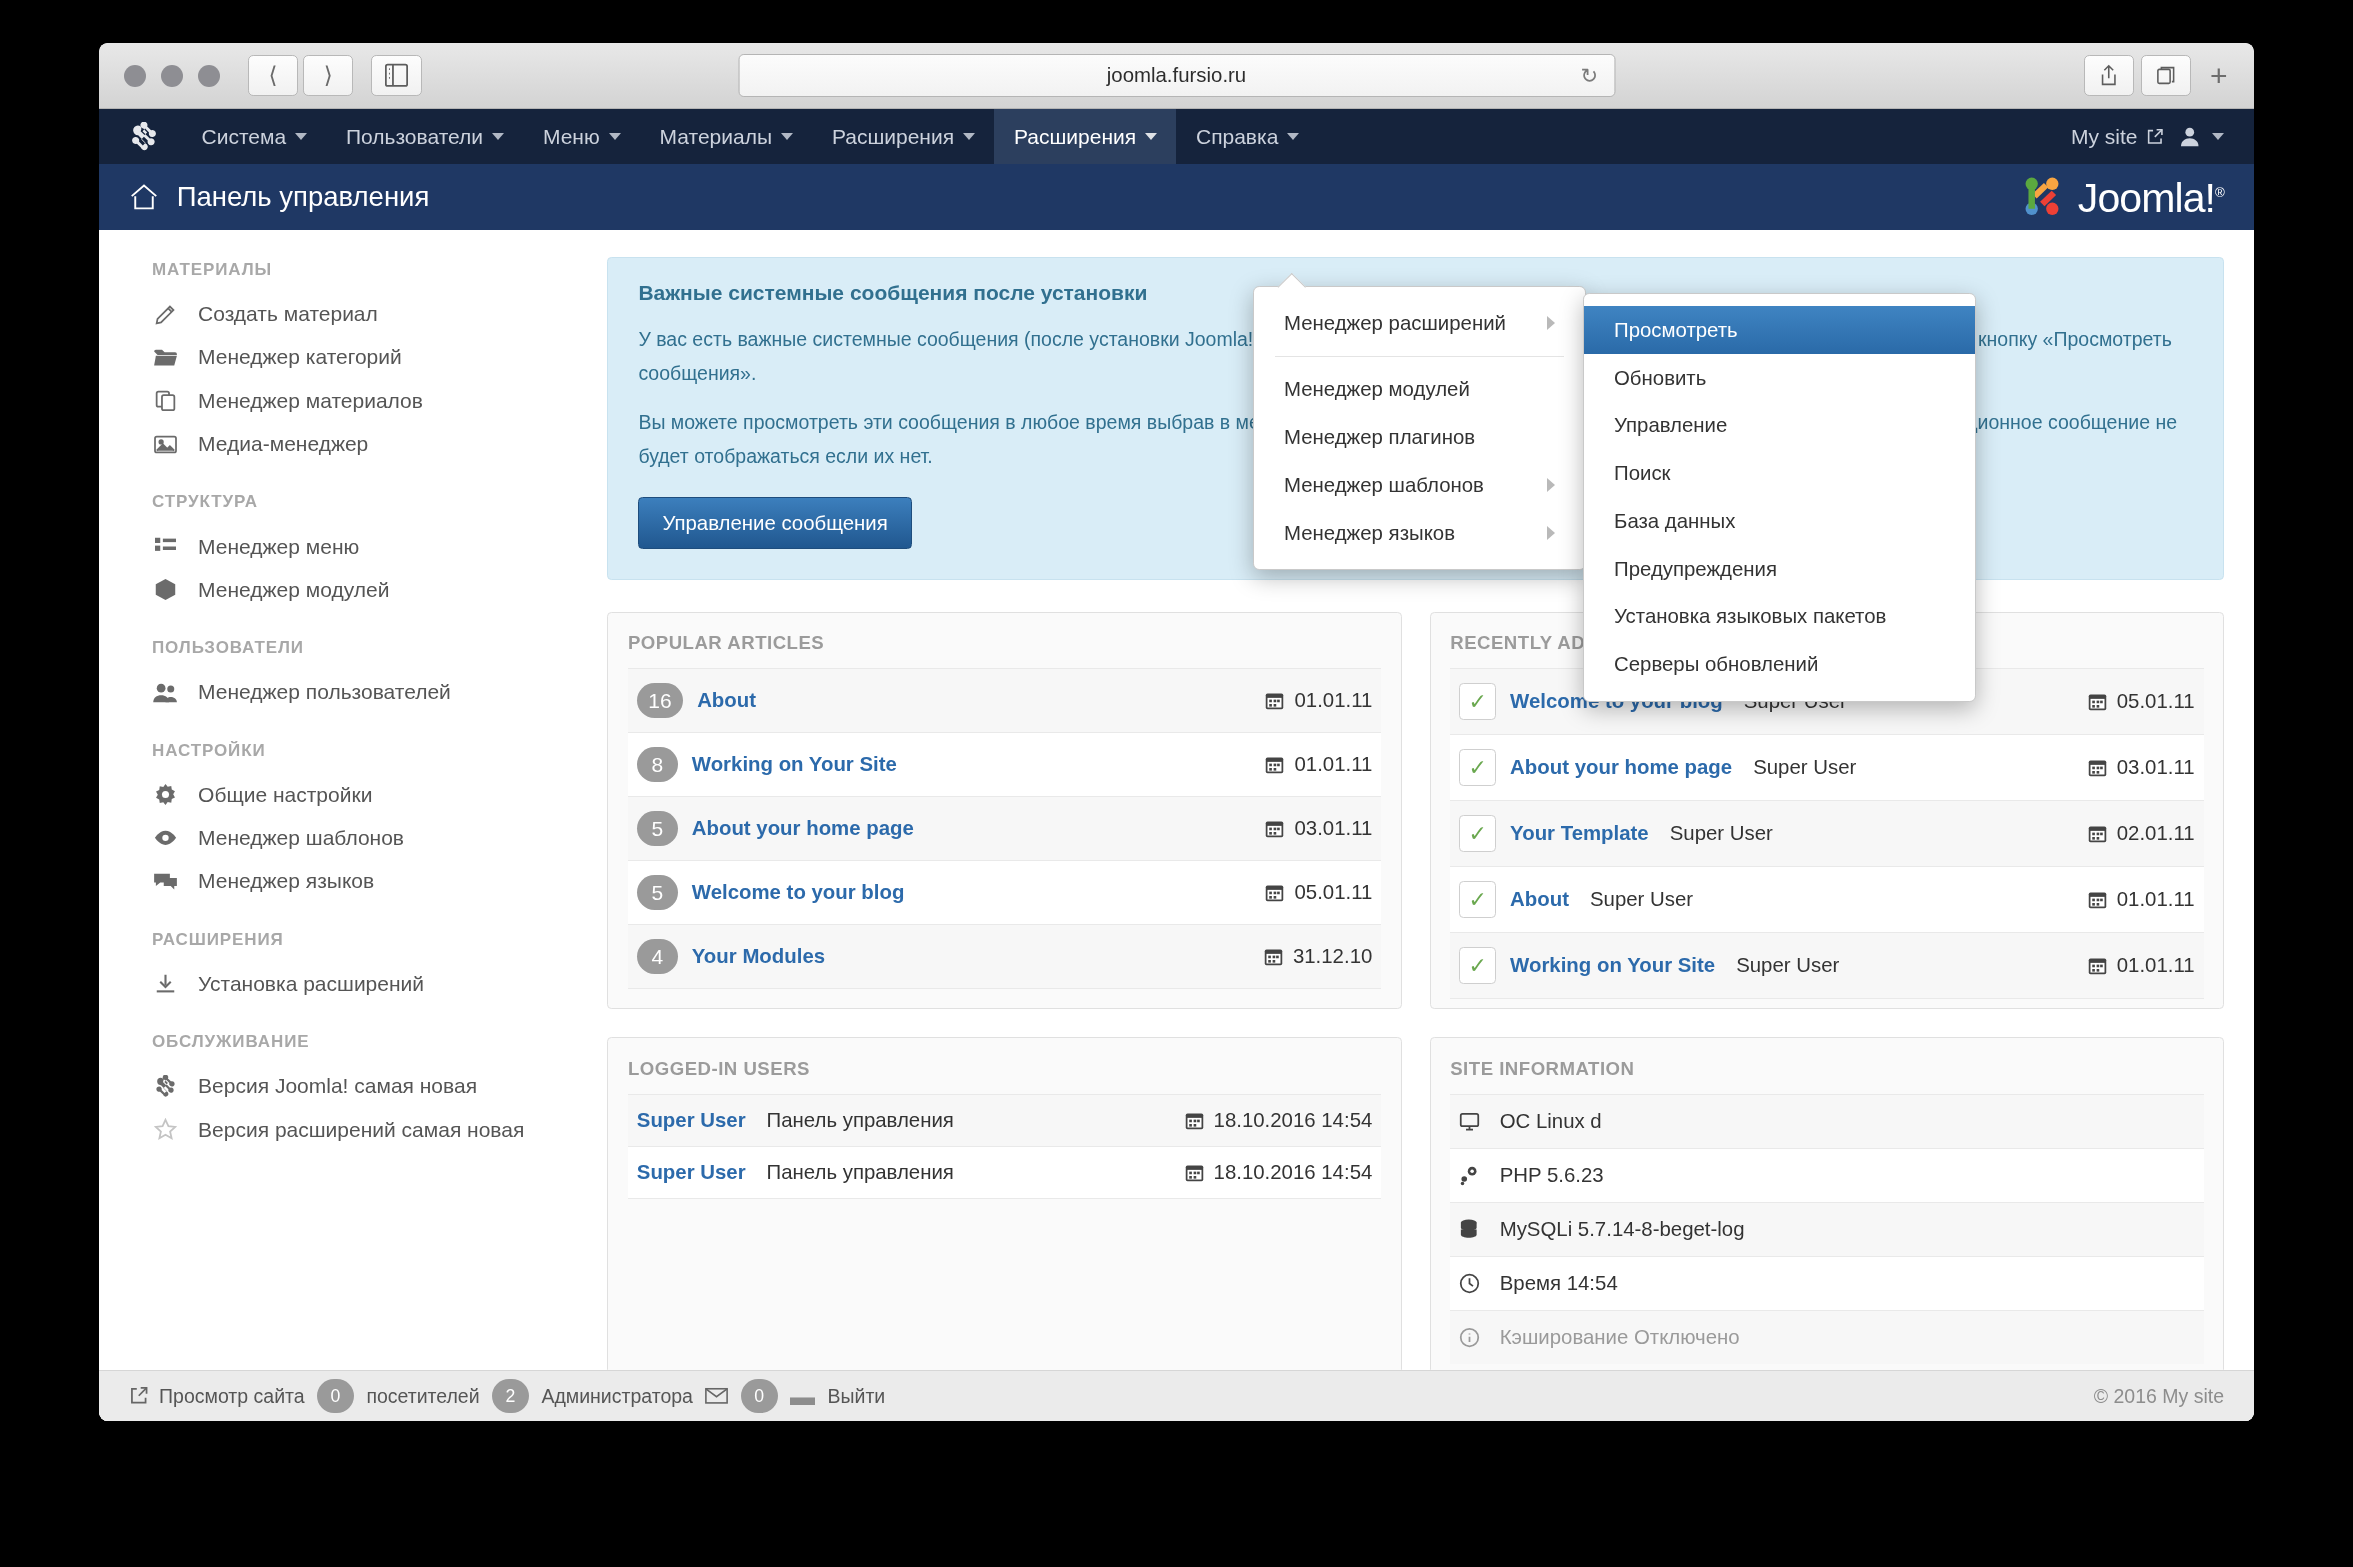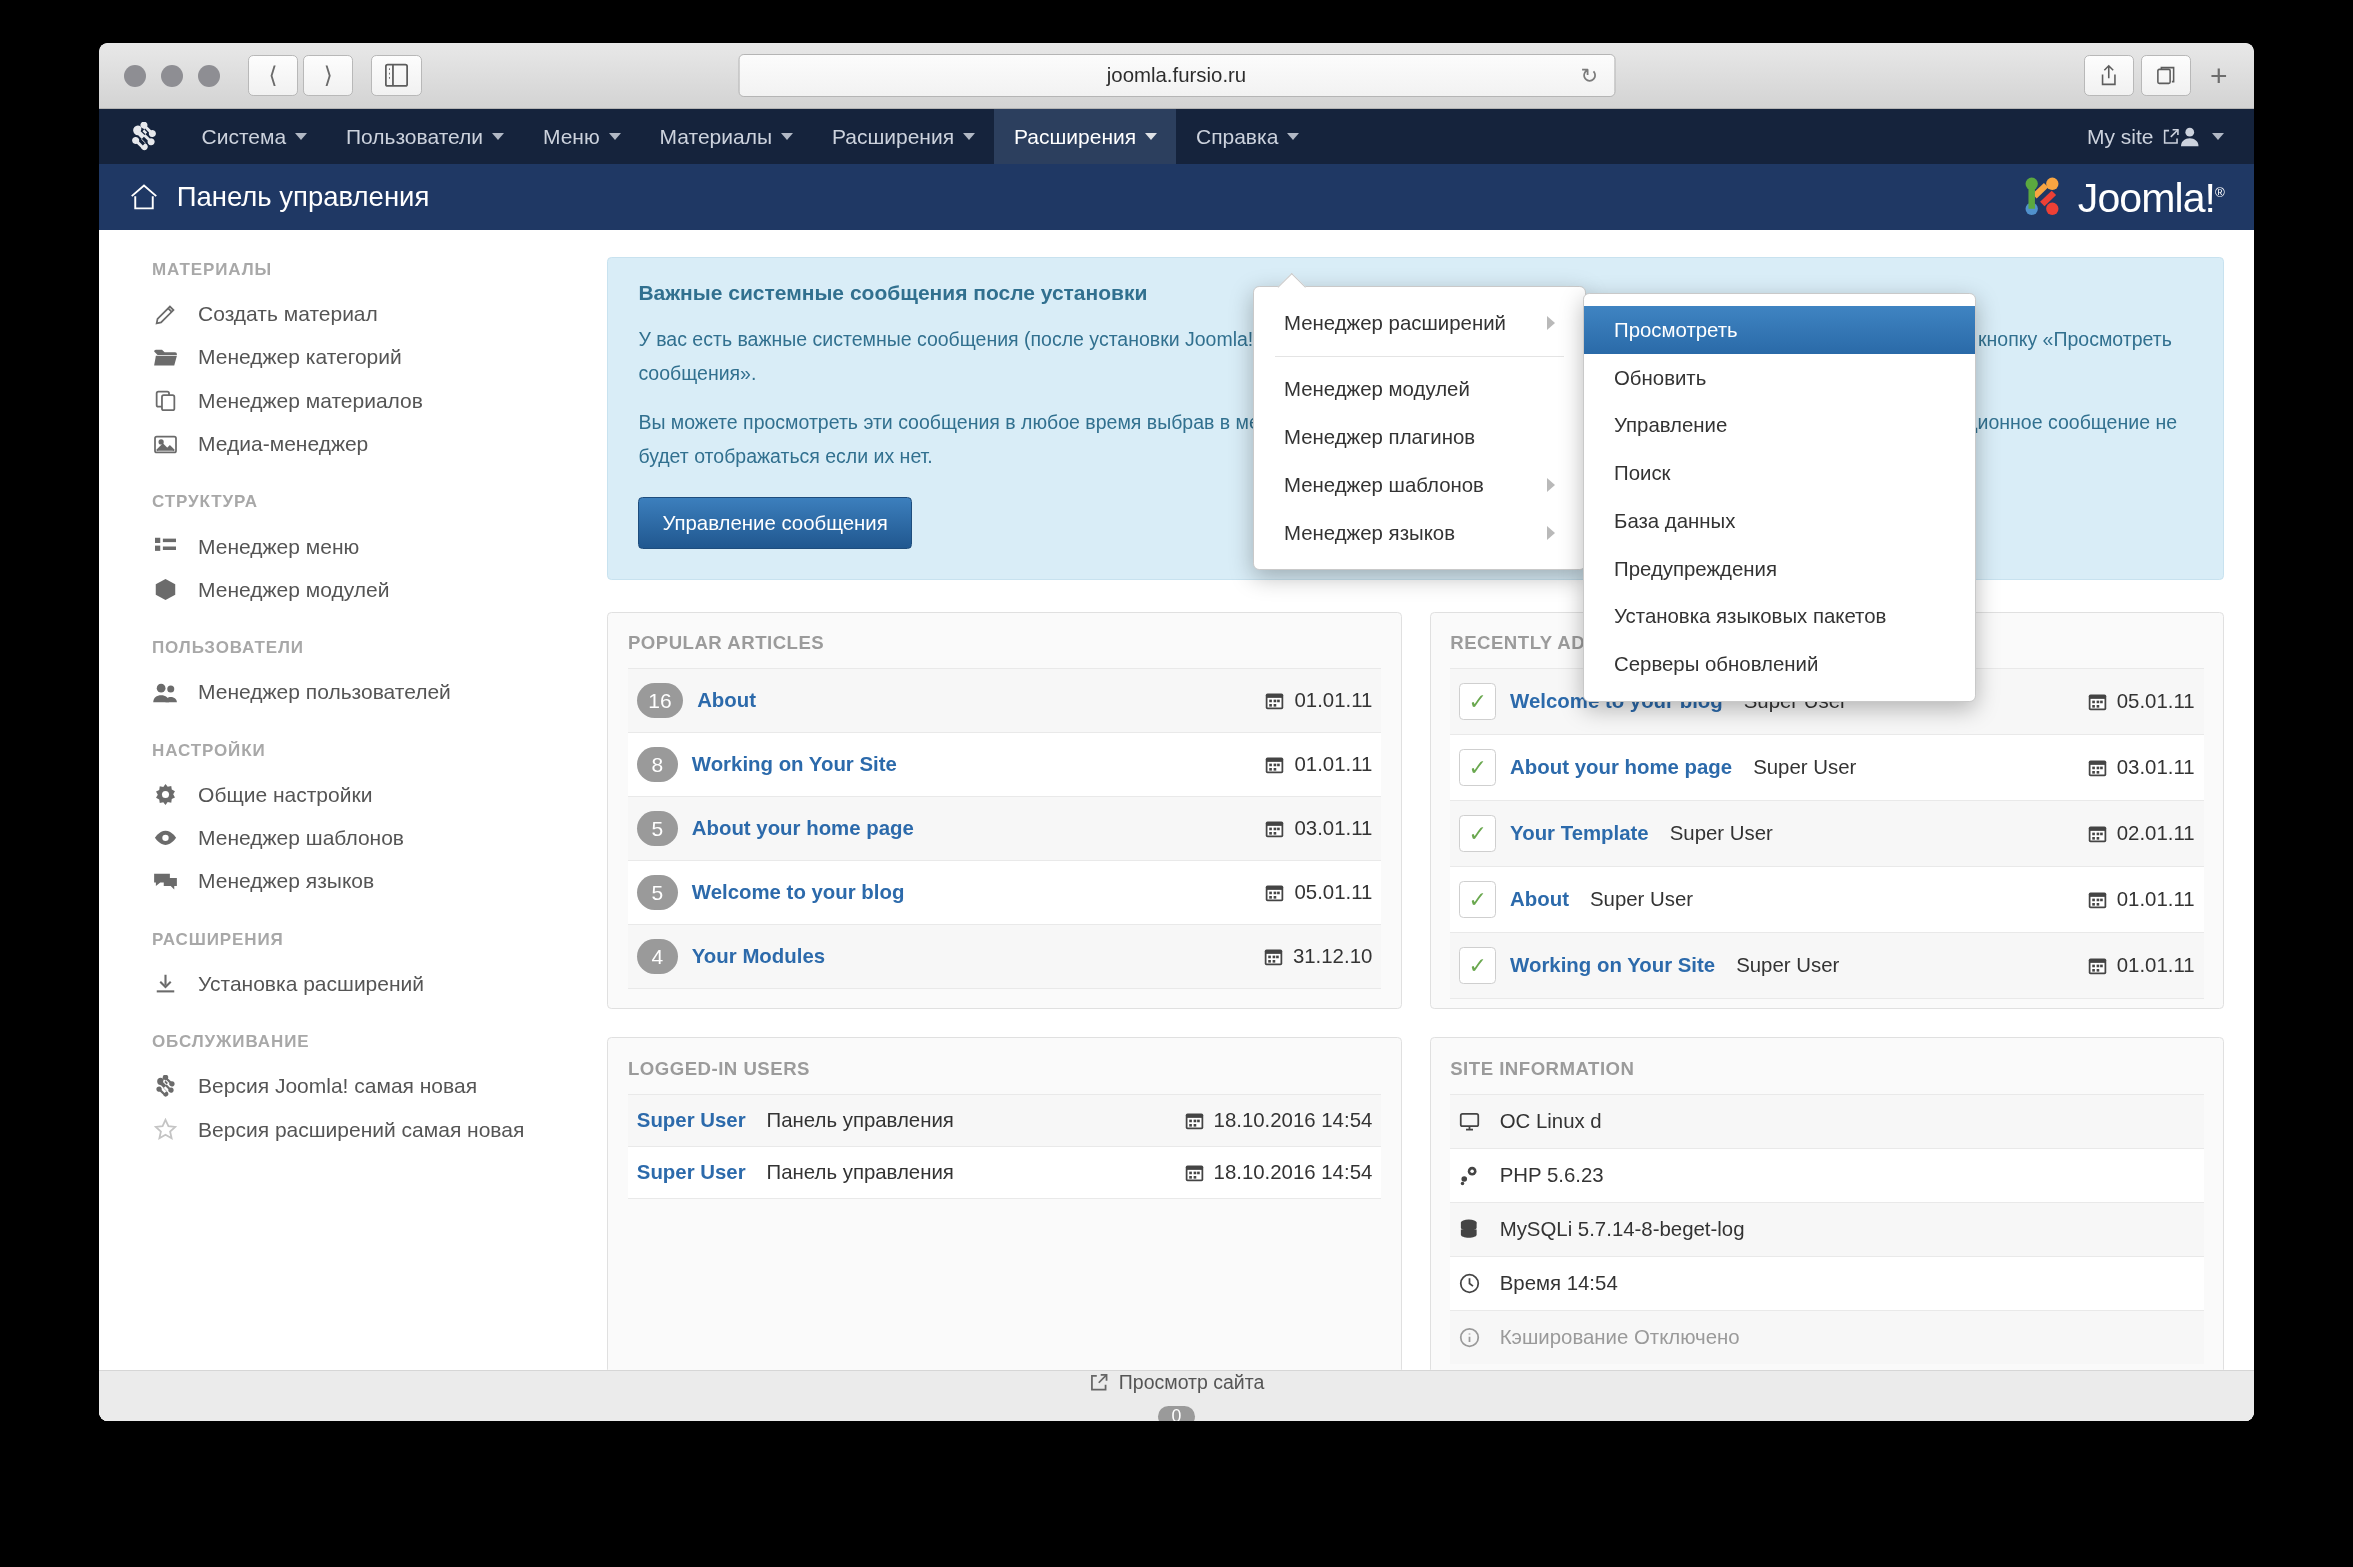--- a/index.html
+++ b/index.html
@@ -61,21 +61,21 @@
     width: 30px; height: 30px; margin: 0 23px 0 30px; flex: 0 0 30px;
     position: relative;
   }
   .jmark-svg { display:block; }
   .navitem {
     color: #ccd2dd; font-size: 21px; padding: 0 19.5px; height: 55px;
     display: flex; align-items: center; gap: 8.9px; white-space: nowrap;
   }
   .navitem.open { background: #2c3f5e; color: #fff; }
   .caret { width: 0; height: 0; border-left: 6.2px solid transparent; border-right: 6.2px solid transparent; border-top: 7px solid currentColor; opacity: .85; }
-  .nav-right { margin-left: auto; display: flex; align-items: center; padding-right: 30px; }
+  .nav-right { margin-left: auto; display: flex; align-items: center; padding-right: 30px; gap: 16px; }
   .mysite { color: #ccd2dd; font-size: 21px; display: flex; align-items: center; gap: 8.9px; }
   .useritem { color: #ccd2dd; font-size: 19.5px; display: flex; align-items: center; gap: 12.4px; }
 
   .subhead {
     height: 66px; background: #1f3864;
     display: flex; align-items: center; position: relative; z-index: 10;
   }
   .subhead .home { margin-left: 30px; margin-right: 17.7px; }
   .subhead h1 { color: #fff; font-size: 27.5px; font-weight: 400; }
   .jbrand { margin-left: auto; margin-right: 30px; display: flex; align-items: flex-end; gap: 10.6px; }
@@ -124,21 +124,21 @@
   .inforow { display: flex; align-items: center; gap: 14px; border-top: 0.9px solid #e9e9e9; padding: 15px 8.9px; font-size: 20.4px; color: #333; background: #fff; }
   .inforow:nth-child(even) { background: #f7f7f7; }
   .inforow.muted { color: #9a9a9a; }
   .inforow.muted .infoico { color: #9a9a9a; }
 
   
   .statusbar {
     position: absolute; left: 0; right: 0; bottom: 0; height: 51px;
     background: #ebebeb; border-top: 0.9px solid #d6d6d6;
     display: flex; align-items: center; padding: 0 30px; gap: 12.4px;
-    font-size: 19.5px; color: #555; flex-direction: column;
+    font-size: 19.5px; color: #555;
   }
   .sb-item { display: flex; align-items: center; gap: 10.6px; }
   .sb-badge { min-width: 37px; height: 34px; padding: 0 10.6px; border-radius: 17px; background: #9a9a9a; color: #fff; font-size: 17.7px; display: flex; align-items: center; justify-content: center; }
   .copy { margin-left: auto; color: #8d8d8d; }
 
   
   .dd {
     position: absolute; background: #fff; border: 0.9px solid #c9c9c9;
     border-radius: 6.2px; box-shadow: 0 7px 23px rgba(0,0,0,.28);
     padding: 12.4px 0; z-index: 60;

